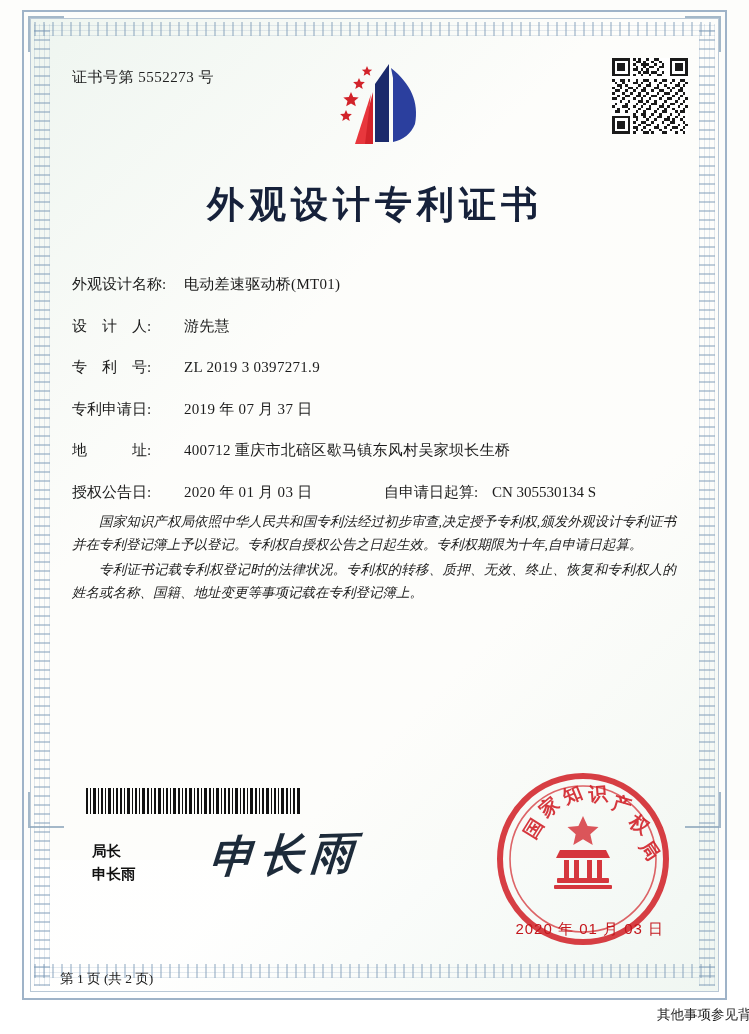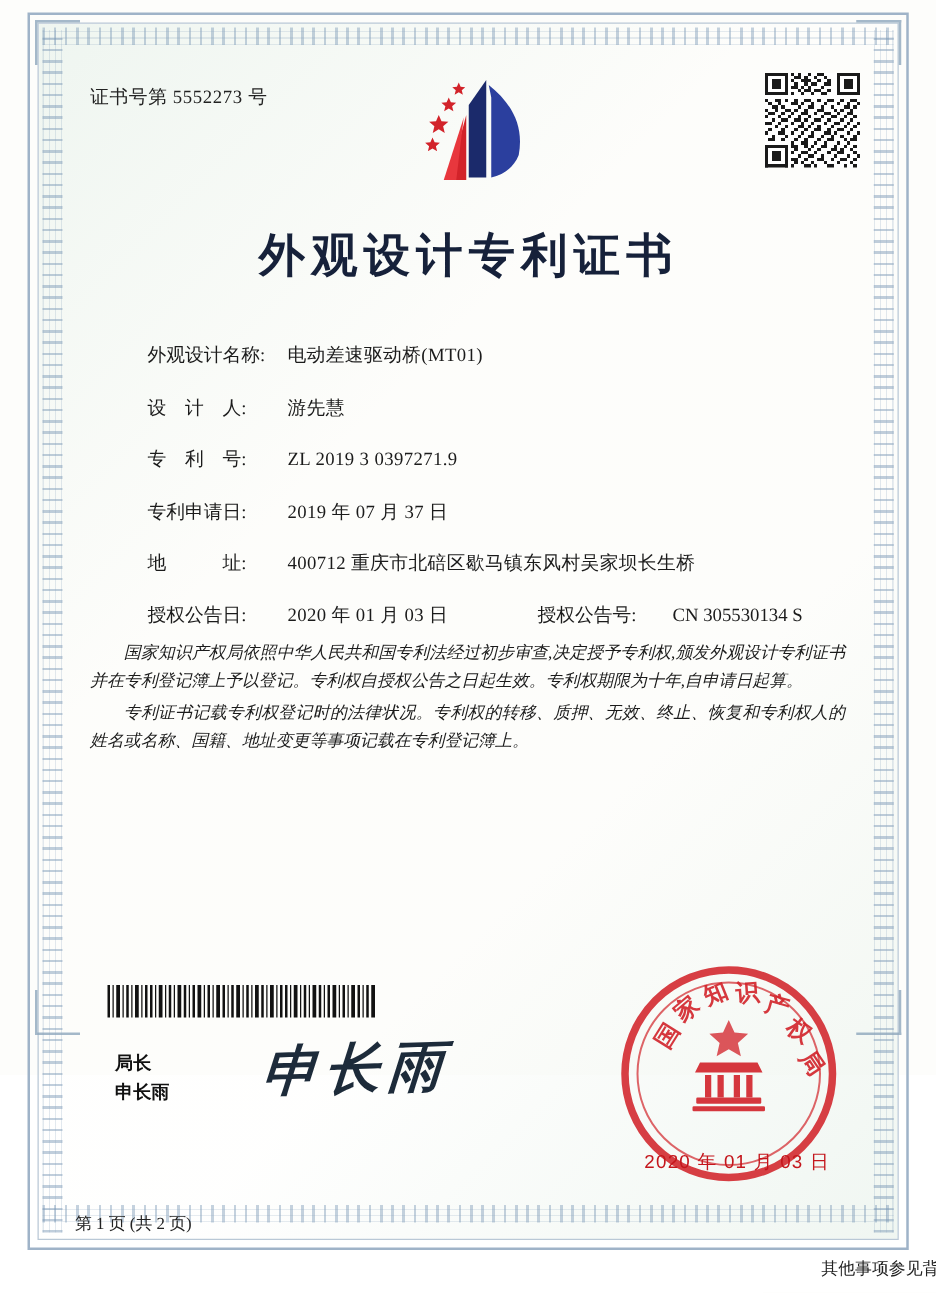--- a/index.html
+++ b/index.html
@@ -130,21 +130,20 @@
     font-weight: bold;
     color: #16213a;
     font-family: "Liberation Serif", serif;
   }
 
   .fields {
     position: absolute;
     left: 12px;
     top: 235px;
     width: 610px;
-    margin-left: 46px;
   }
   .field-row {
     display: flex;
     align-items: baseline;
     margin-bottom: 22.5px;
     font-size: 15px;
     color: #1b1b1b;
   }
   .field-label {
     width: 112px;
@@ -526,21 +525,21 @@
 
 
       <div class="field-row">
         <div class="field-label">地　　　址:</div>
         <div class="field-value">400712 重庆市北碚区歇马镇东风村吴家坝长生桥</div>
       </div>
 
       <div class="field-row dual">
         <div class="field-label">授权公告日:</div>
         <div class="field-value">2020 年 01 月 03 日</div>
-        <div class="field-label2">授权公告号:</div>
+        <div class="field-label2">自申请日起算:</div>
         <div class="field-value2">CN 305530134 S</div>
       </div>
 
     </div>
 
     <div class="paragraphs">
       <p>国家知识产权局依照中华人民共和国专利法经过初步审查,决定授予专利权,颁发外观设计专利证书并在专利登记簿上予以登记。专利权自授权公告之日起生效。专利权期限为十年,自申请日起算。</p>
       <p>专利证书记载专利权登记时的法律状况。专利权的转移、质押、无效、终止、恢复和专利权人的姓名或名称、国籍、地址变更等事项记载在专利登记簿上。</p>
     </div>
 

